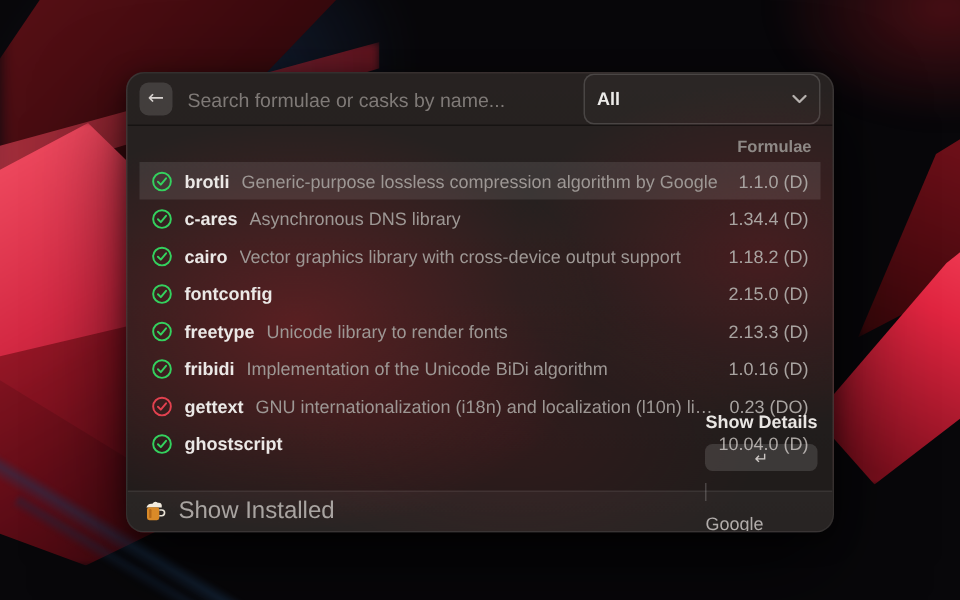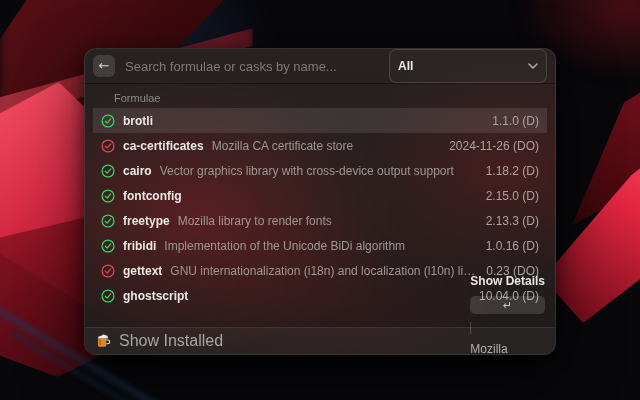--- a/index.html
+++ b/index.html
@@ -54,21 +54,21 @@
     border-bottom:1px solid rgba(0,0,0,.42);}
   .back-btn{width:22px;height:22px;border:none;border-radius:6px;cursor:pointer;
     background:rgba(255,255,255,.13);color:#d8d3d0;font-size:13px;line-height:22px;
     display:flex;align-items:center;justify-content:center;padding:0;
     font-family:"DejaVu Sans",sans-serif;}
   .search-ph{flex:1;font-size:13px;color:#7f7a77;white-space:nowrap;overflow:hidden;}
   .dropdown{width:158px;height:24px;box-sizing:border-box;border:1px solid rgba(255,255,255,.15);
     border-radius:7px;background:rgba(255,255,255,.02);display:flex;align-items:center;
     justify-content:space-between;padding:16px 8px;cursor:pointer;}
   .dropdown .val{font-size:12px;font-weight:700;color:#ecebe9;}
-  .section-label{padding:8px 29px 4px;font-size:11px;font-weight:400;color:#8e8986;}
+  .section-label{padding:8px 14px 4px;font-size:11px;font-weight:700;color:#8e8986;text-align:right;}
   .list{flex:1;overflow:hidden;padding:0 8px;}
   .row{height:25px;display:flex;align-items:center;gap:8px;padding:0 8px;border-radius:0;
     font-size:12px;cursor:pointer;}
   .row.selected{background:rgba(255,255,255,.10);}
   .row .check{flex:0 0 14px;width:14px;height:14px;}
   .row .name{font-weight:700;color:#ebe8e6;white-space:nowrap;}
   .row .desc{color:#9d9794;white-space:nowrap;overflow:hidden;text-overflow:ellipsis;}
   .row .version{margin-left:auto;color:#a8a3a0;white-space:nowrap;}
   .ftr{height:26px;flex:0 0 26px;display:flex;align-items:center;gap:8px;padding:0 10px;
     border-top:1px solid rgba(255,255,255,.07);background:rgba(255,255,255,.045);}
@@ -114,33 +114,34 @@
 
     <div class="section-label">Formulae</div>
 
     <div class="list">
   <div class="row selected">
     <svg class="check" viewBox="0 0 14 14" style="color: rgb(52, 209, 94);">
       <circle cx="7" cy="7" r="5.9" fill="none" stroke="currentColor" stroke-width="1.3"></circle>
       <path d="M4.3 7.2 L6.2 9.1 L9.7 4.9" fill="none" stroke="currentColor" stroke-width="1.3" stroke-linecap="round" stroke-linejoin="round"></path>
     </svg>
     <span class="name">brotli</span>
+    <span class="desc">Generic-purpose lossless compression algorithm by Google</span>
     <span class="version">1.1.0 (D)</span>
   </div>
 
-
-  <div class="row">
-    <svg class="check" viewBox="0 0 14 14" style="color: rgb(226, 65, 79);">
-      <circle cx="7" cy="7" r="5.9" fill="none" stroke="currentColor" stroke-width="1.3"></circle>
-      <path d="M4.3 7.2 L6.2 9.1 L9.7 4.9" fill="none" stroke="currentColor" stroke-width="1.3" stroke-linecap="round" stroke-linejoin="round"></path>
-    </svg>
-    <span class="name">ca-certificates</span>
-    <span class="desc">Mozilla CA certificate store</span>
-    <span class="version">2024-11-26 (DO)</span>
-  </div>
+  <div class="row">
+    <svg class="check" viewBox="0 0 14 14" style="color: rgb(52, 209, 94);">
+      <circle cx="7" cy="7" r="5.9" fill="none" stroke="currentColor" stroke-width="1.3"></circle>
+      <path d="M4.3 7.2 L6.2 9.1 L9.7 4.9" fill="none" stroke="currentColor" stroke-width="1.3" stroke-linecap="round" stroke-linejoin="round"></path>
+    </svg>
+    <span class="name">c-ares</span>
+    <span class="desc">Asynchronous DNS library</span>
+    <span class="version">1.34.4 (D)</span>
+  </div>
+
 
   <div class="row">
     <svg class="check" viewBox="0 0 14 14" style="color: rgb(52, 209, 94);">
       <circle cx="7" cy="7" r="5.9" fill="none" stroke="currentColor" stroke-width="1.3"></circle>
       <path d="M4.3 7.2 L6.2 9.1 L9.7 4.9" fill="none" stroke="currentColor" stroke-width="1.3" stroke-linecap="round" stroke-linejoin="round"></path>
     </svg>
     <span class="name">cairo</span>
     <span class="desc">Vector graphics library with cross-device output support</span>
     <span class="version">1.18.2 (D)</span>
   </div>
@@ -153,21 +154,21 @@
     <span class="name">fontconfig</span>
     <span class="version">2.15.0 (D)</span>
   </div>
 
   <div class="row">
     <svg class="check" viewBox="0 0 14 14" style="color: rgb(52, 209, 94);">
       <circle cx="7" cy="7" r="5.9" fill="none" stroke="currentColor" stroke-width="1.3"></circle>
       <path d="M4.3 7.2 L6.2 9.1 L9.7 4.9" fill="none" stroke="currentColor" stroke-width="1.3" stroke-linecap="round" stroke-linejoin="round"></path>
     </svg>
     <span class="name">freetype</span>
-    <span class="desc">Mozilla library to render fonts</span>
+    <span class="desc">Unicode library to render fonts</span>
     <span class="version">2.13.3 (D)</span>
   </div>
 
   <div class="row">
     <svg class="check" viewBox="0 0 14 14" style="color: rgb(52, 209, 94);">
       <circle cx="7" cy="7" r="5.9" fill="none" stroke="currentColor" stroke-width="1.3"></circle>
       <path d="M4.3 7.2 L6.2 9.1 L9.7 4.9" fill="none" stroke="currentColor" stroke-width="1.3" stroke-linecap="round" stroke-linejoin="round"></path>
     </svg>
     <span class="name">fribidi</span>
     <span class="desc">Implementation of the Unicode BiDi algorithm</span>
@@ -201,20 +202,20 @@
           <rect x="3" y="5.2" width="8.2" height="8.6" rx="1.6" fill="#d98a28"></rect>
           <rect x="4.4" y="6.4" width="1.6" height="6" rx="0.8" fill="#b56a1a"></rect>
           <path d="M11.2 7 h1.6 a1.9 1.9 0 0 1 0 3.8 h-1.6" fill="none" stroke="#e8e2d6" stroke-width="1.1"></path>
         </svg>
         <span>Show Installed</span>
       </div>
       <div class="ftr-right">
         <span class="primary-label">Show Details</span>
         <span class="kbd">↵</span>
         <span class="vdiv"></span>
-        <span class="secondary-label">Mozilla</span>
+        <span class="secondary-label">Google</span>
         <span class="kbd">⌘</span>
         <span class="kbd">K</span>
       </div>
     </div>
 
   </div>
 </div>
 
 </body></html>

